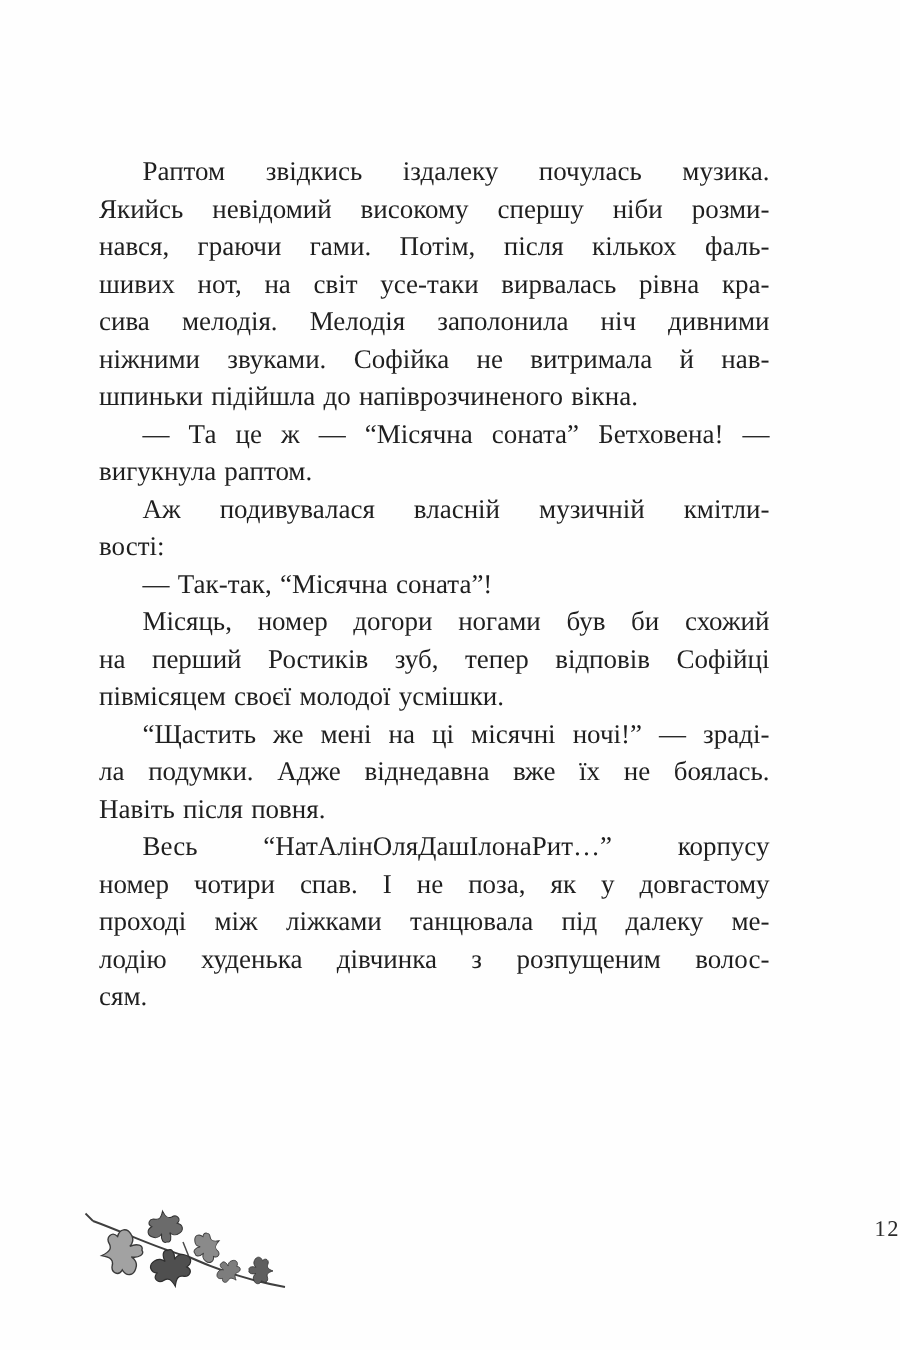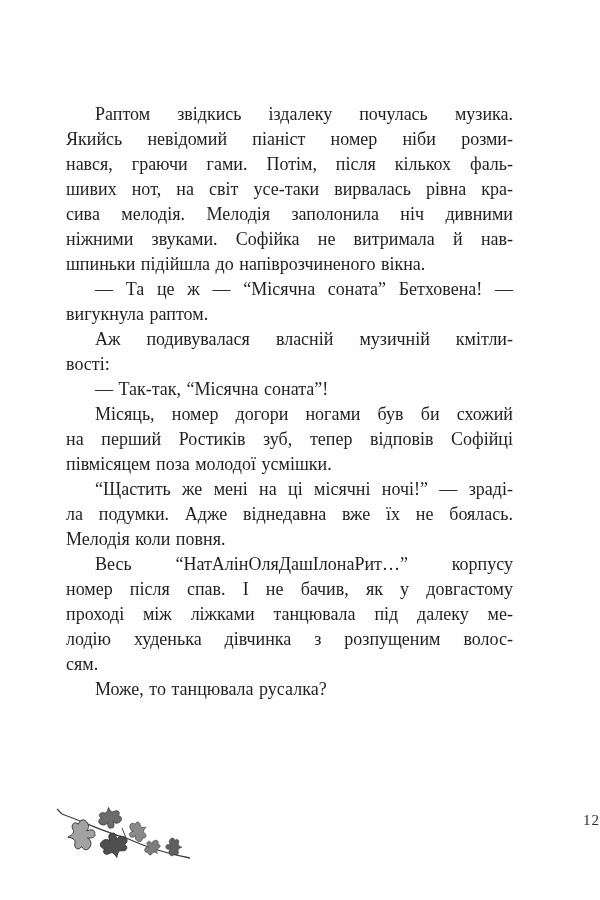--- a/index.html
+++ b/index.html
@@ -52,21 +52,21 @@
 </style>
 </head>
 <body>
 
 <div class="page">
 
   <div class="body-text">
 
     <div class="para">
       <div class="line first">Раптом звідкись іздалеку почулась музика.</div>
-      <div class="line">Якийсь невідомий піаніст номер ніби розми-</div>
+      <div class="line">Якийсь невідомий високому спершу ніби розми-</div>
       <div class="line">нався, граючи гами. Потім, після кількох фаль-</div>
       <div class="line">шивих нот, на світ усе-таки вирвалась рівна кра-</div>
       <div class="line">сива мелодія. Мелодія заполонила ніч дивними</div>
       <div class="line">ніжними звуками. Софійка не витримала й нав-</div>
       <div class="line last">шпиньки підійшла до напіврозчиненого вікна.</div>
     </div>
 
 
     <div class="para">
       <div class="line first">— Та це ж — “Місячна соната” Бетховена! —</div>
@@ -78,40 +78,37 @@
       <div class="line last">вості:</div>
     </div>
 
     <div class="para">
       <div class="line first last">— Так-так, “Місячна соната”!</div>
     </div>
 
     <div class="para">
       <div class="line first">Місяць, номер догори ногами був би схожий</div>
       <div class="line">на перший Ростиків зуб, тепер відповів Софійці</div>
-      <div class="line last">півмісяцем поза молодої усмішки.</div>
+      <div class="line last">півмісяцем своєї молодої усмішки.</div>
     </div>
 
     <div class="para">
       <div class="line first">“Щастить же мені на ці місячні ночі!” — зраді-</div>
       <div class="line">ла подумки. Адже віднедавна вже їх не боялась.</div>
-      <div class="line last">Мелодія коли повня.</div>
+      <div class="line last">Навіть після повня.</div>
     </div>
 
     <div class="para">
       <div class="line first">Весь “НатАлінОляДашІлонаРит…” корпусу</div>
-      <div class="line">номер після спав. І не бачив, як у довгастому</div>
+      <div class="line">номер чотири спав. І не поза, як у довгастому</div>
       <div class="line">проході між ліжками танцювала під далеку ме-</div>
       <div class="line">лодію худенька дівчинка з розпущеним волос-</div>
       <div class="line last">сям.</div>
     </div>
 
-    <div class="para">
-      <div class="line first last">Може, то танцювала русалка?</div>
-    </div>
 
   </div>
 
   <svg class="ornament" viewBox="0 0 142 60" xmlns="http://www.w3.org/2000/svg" aria-hidden="true">
     <defs>
       <path id="ivyleaf" d="M0,-15 C2,-9 4,-8 7,-9 C12,-11 15,-6 11,-3 C16,-1 16,4 11,6 C8,7.5 5,6 3.5,4 C5,9 3,13 0,11.5 C-3,13 -5,9 -3.5,4 C-5,6 -8,7.5 -11,6 C-16,4 -16,-1 -11,-3 C-15,-6 -12,-11 -7,-9 C-4,-8 -2,-9 0,-15 Z"></path>
     </defs>
 
     <path d="M6,8 C28,16 48,26 70,32 C92,42 112,48 134,52" fill="none" stroke="#3f3f3f" stroke-width="1.3"></path>
     <path d="M6,8 L1,3" fill="none" stroke="#3f3f3f" stroke-width="1.2"></path>

